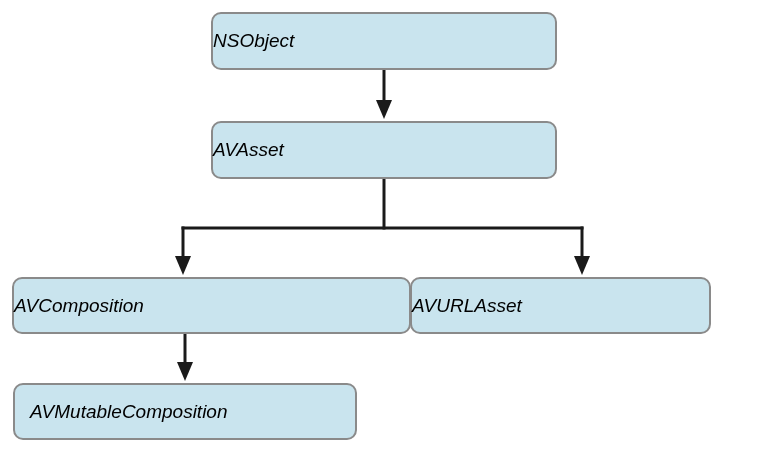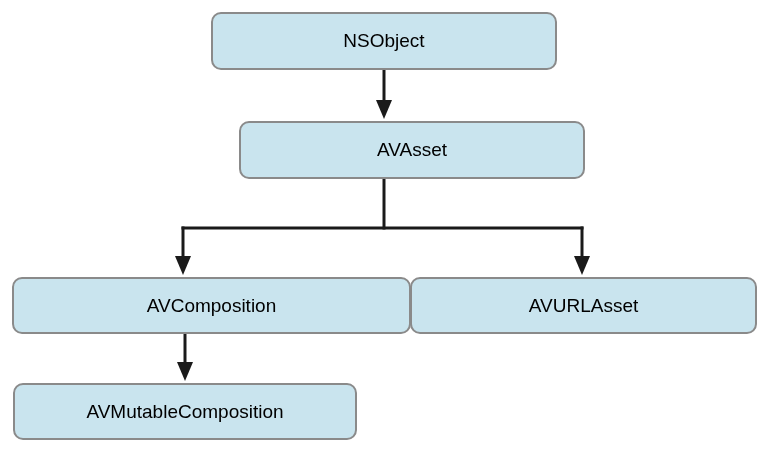--- a/index.html
+++ b/index.html
@@ -40,21 +40,21 @@
     stroke: none;
   }
   .node {
     position: absolute;
     box-sizing: border-box;
     background: var(--node-fill);
     border: 2px solid var(--node-border);
     border-radius: 10px;
     display: flex;
     align-items: center;
-    justify-content: center;
+    font-style: italic;
   }
   .node span {
     font-size: 19px;
     color: var(--text);
     white-space: nowrap;
   }
 </style>
 </head>
 <body>
 
@@ -85,29 +85,29 @@
     <g>
       <line x1="185" y1="333" x2="185" y2="364"></line>
       <polygon points="177,362 193,362 185,381"></polygon>
     </g>
   </svg>
 
   <div class="node" style="left:211px; top:12px; width:346px; height:58px;">
     <span>NSObject</span>
   </div>
 
-  <div class="node" style="left:211px; top:121px; width:346px; height:58px;margin-left:28px;">
+  <div class="node" style="left:211px; top:121px; width:346px; height:58px;">
     <span>AVAsset</span>
   </div>
 
   <div class="node" style="left:12px; top:277px; width:399px; height:57px;">
     <span>AVComposition</span>
   </div>
 
-  <div class="node" style="left:410px; top:277px; width:347px; height:57px;">
+  <div class="node" style="left:410px; top:277px; width:301px; height:57px;">
     <span>AVURLAsset</span>
   </div>
 
-  <div class="node" style="left:13px; top:383px; width:344px; height:57px;">
+  <div class="node" style="left:13px; top:383px; width:344px; height:57px;padding-left:15px;">
     <span>AVMutableComposition</span>
   </div>
 
 </div>
 
 </body></html>

